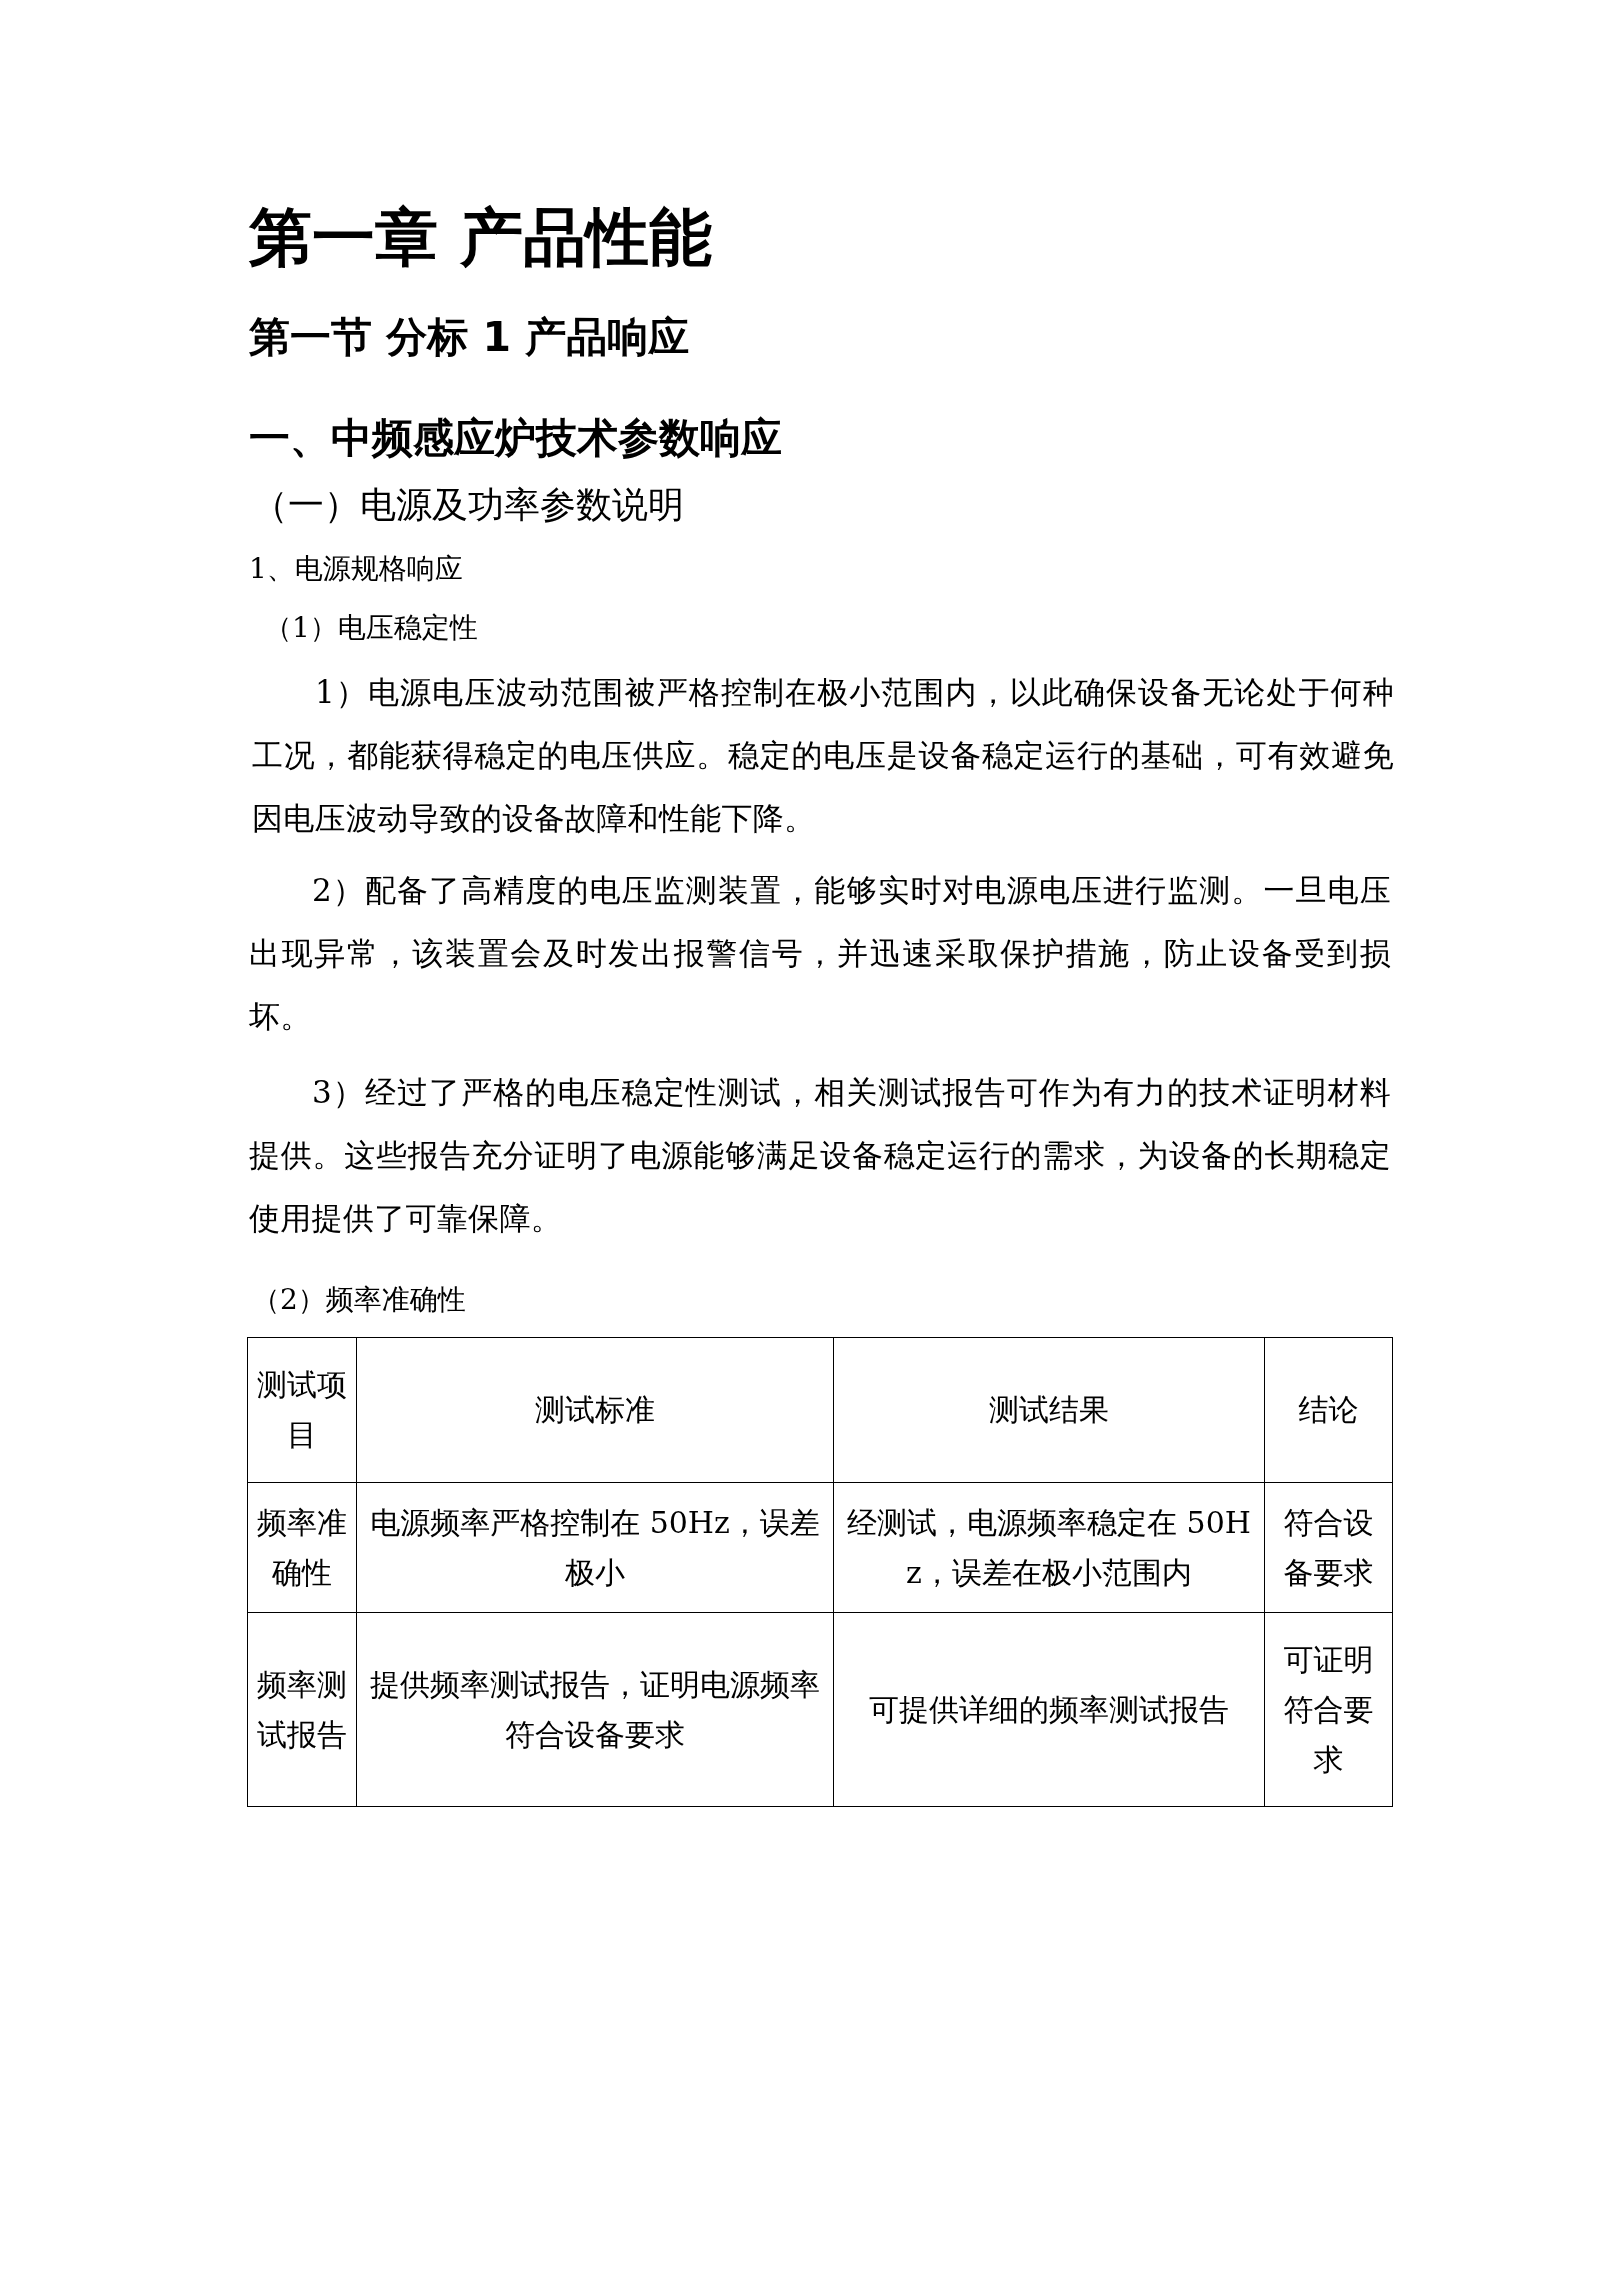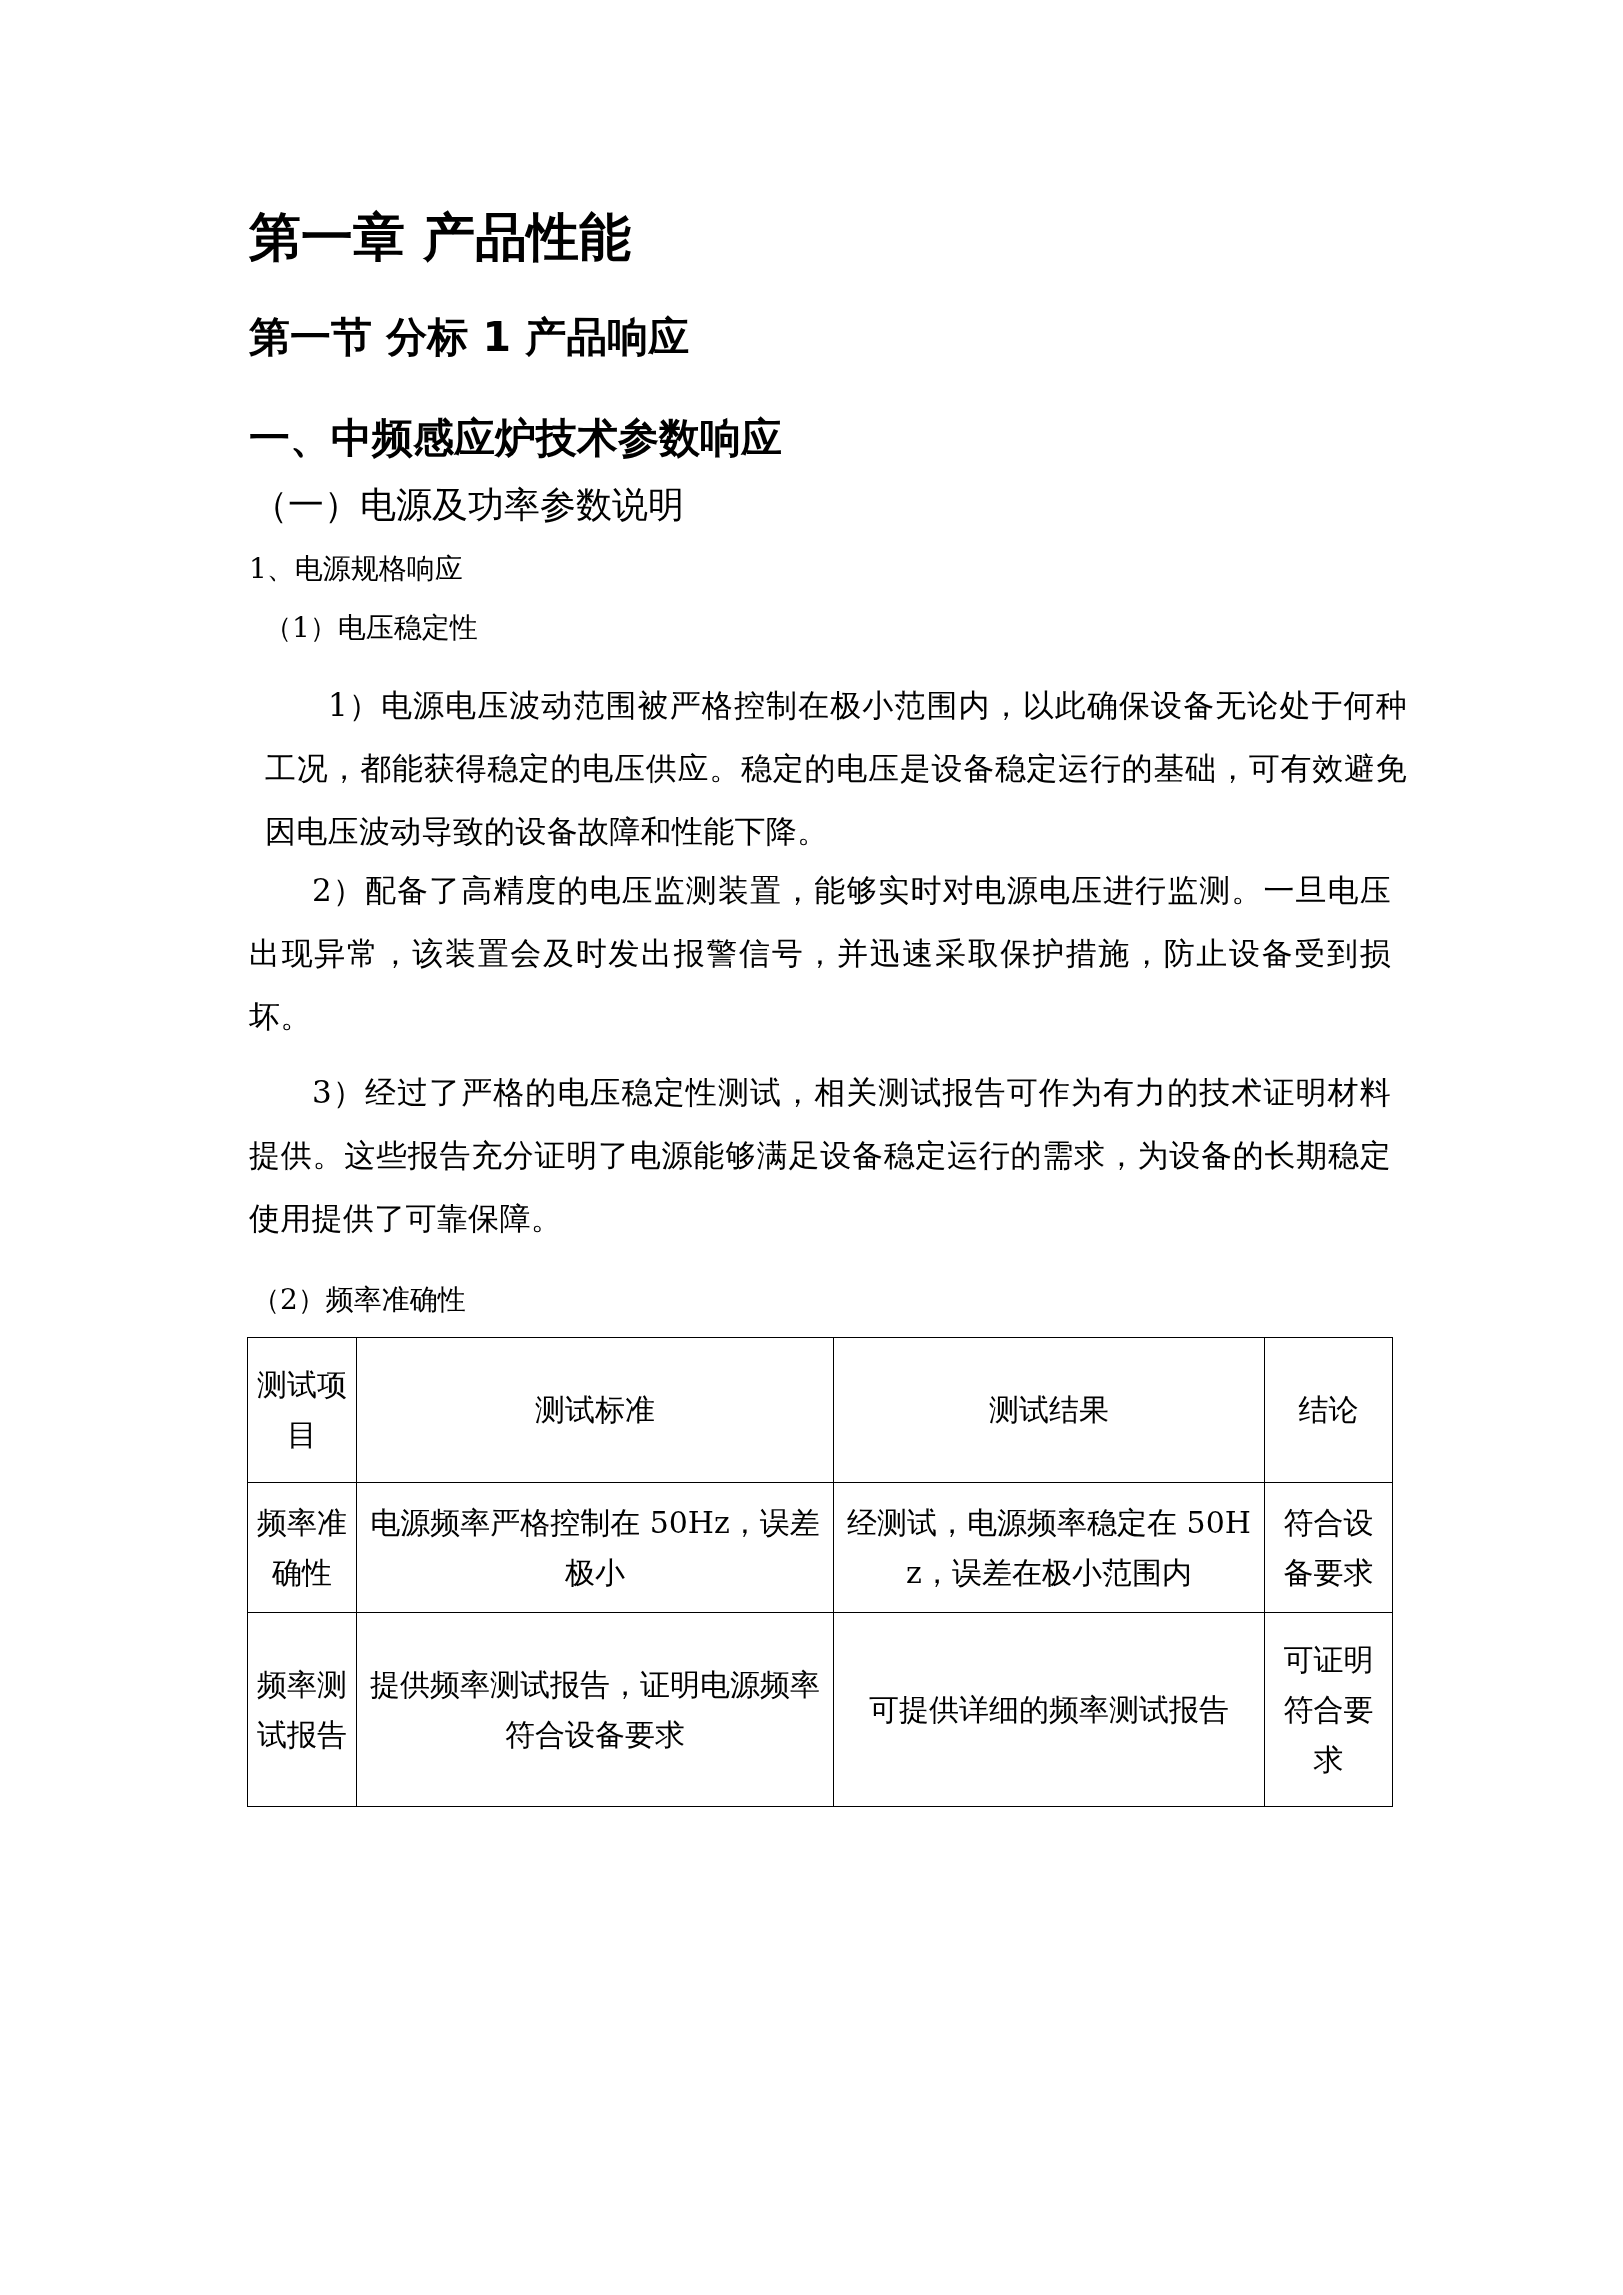--- a/index.html
+++ b/index.html
@@ -11,21 +11,21 @@
     width: 1623px;
     height: 2295px;
     position: relative;
     overflow: hidden;
     color: #000000;
     font-family: "DejaVu Serif", "Liberation Serif", serif;
   }
   .abs { position: absolute; white-space: nowrap; }
   .h1 {
     left: 249px; top: 208px;
-    font-size: 52px; font-weight: bold; line-height: 59px;
+    font-size: 63px; font-weight: bold; line-height: 59px;
     font-family: "DejaVu Sans", "Liberation Sans", sans-serif;
     text-align: center;
   }
   .h2 {
     left: 249px; top: 311px;
     font-size: 41px; font-weight: bold; line-height: 52px;
     font-family: "DejaVu Sans", "Liberation Sans", sans-serif;
   }
   .h3 {
     left: 249px; top: 412px;
@@ -92,21 +92,21 @@
 </head>
 <body>
 
 <div class="abs h1">第一章  产品性能</div>
 <div class="abs h2">第一节  分标 1 产品响应</div>
 <div class="abs h3">一、中频感应炉技术参数响应</div>
 <div class="abs h4">（一）电源及功率参数说明</div>
 <div class="abs h5">1、电源规格响应</div>
 <div class="abs h6">（1）电压稳定性</div>
 
-<p class="para p1" style="margin:16px">1）电源电压波动范围被严格控制在极小范围内，以此确保设备无论处于何种工况，都能获得稳定的电压供应。稳定的电压是设备稳定运行的基础，可有效避免因电压波动导致的设备故障和性能下降。</p>
+<p class="para p1" style="margin:3px">1）电源电压波动范围被严格控制在极小范围内，以此确保设备无论处于何种工况，都能获得稳定的电压供应。稳定的电压是设备稳定运行的基础，可有效避免因电压波动导致的设备故障和性能下降。</p>
 <p class="para p2" style="margin:0">2）配备了高精度的电压监测装置，能够实时对电源电压进行监测。一旦电压出现异常，该装置会及时发出报警信号，并迅速采取保护措施，防止设备受到损坏。</p>
 <p class="para p3" style="margin:0">3）经过了严格的电压稳定性测试，相关测试报告可作为有力的技术证明材料提供。这些报告充分证明了电源能够满足设备稳定运行的需求，为设备的长期稳定使用提供了可靠保障。</p>
 
 <div class="abs h7">（2）频率准确性</div>
 
 <table class="freq">
   <colgroup>
     <col class="col1">
       <col class="col2">
       <col class="col3">

